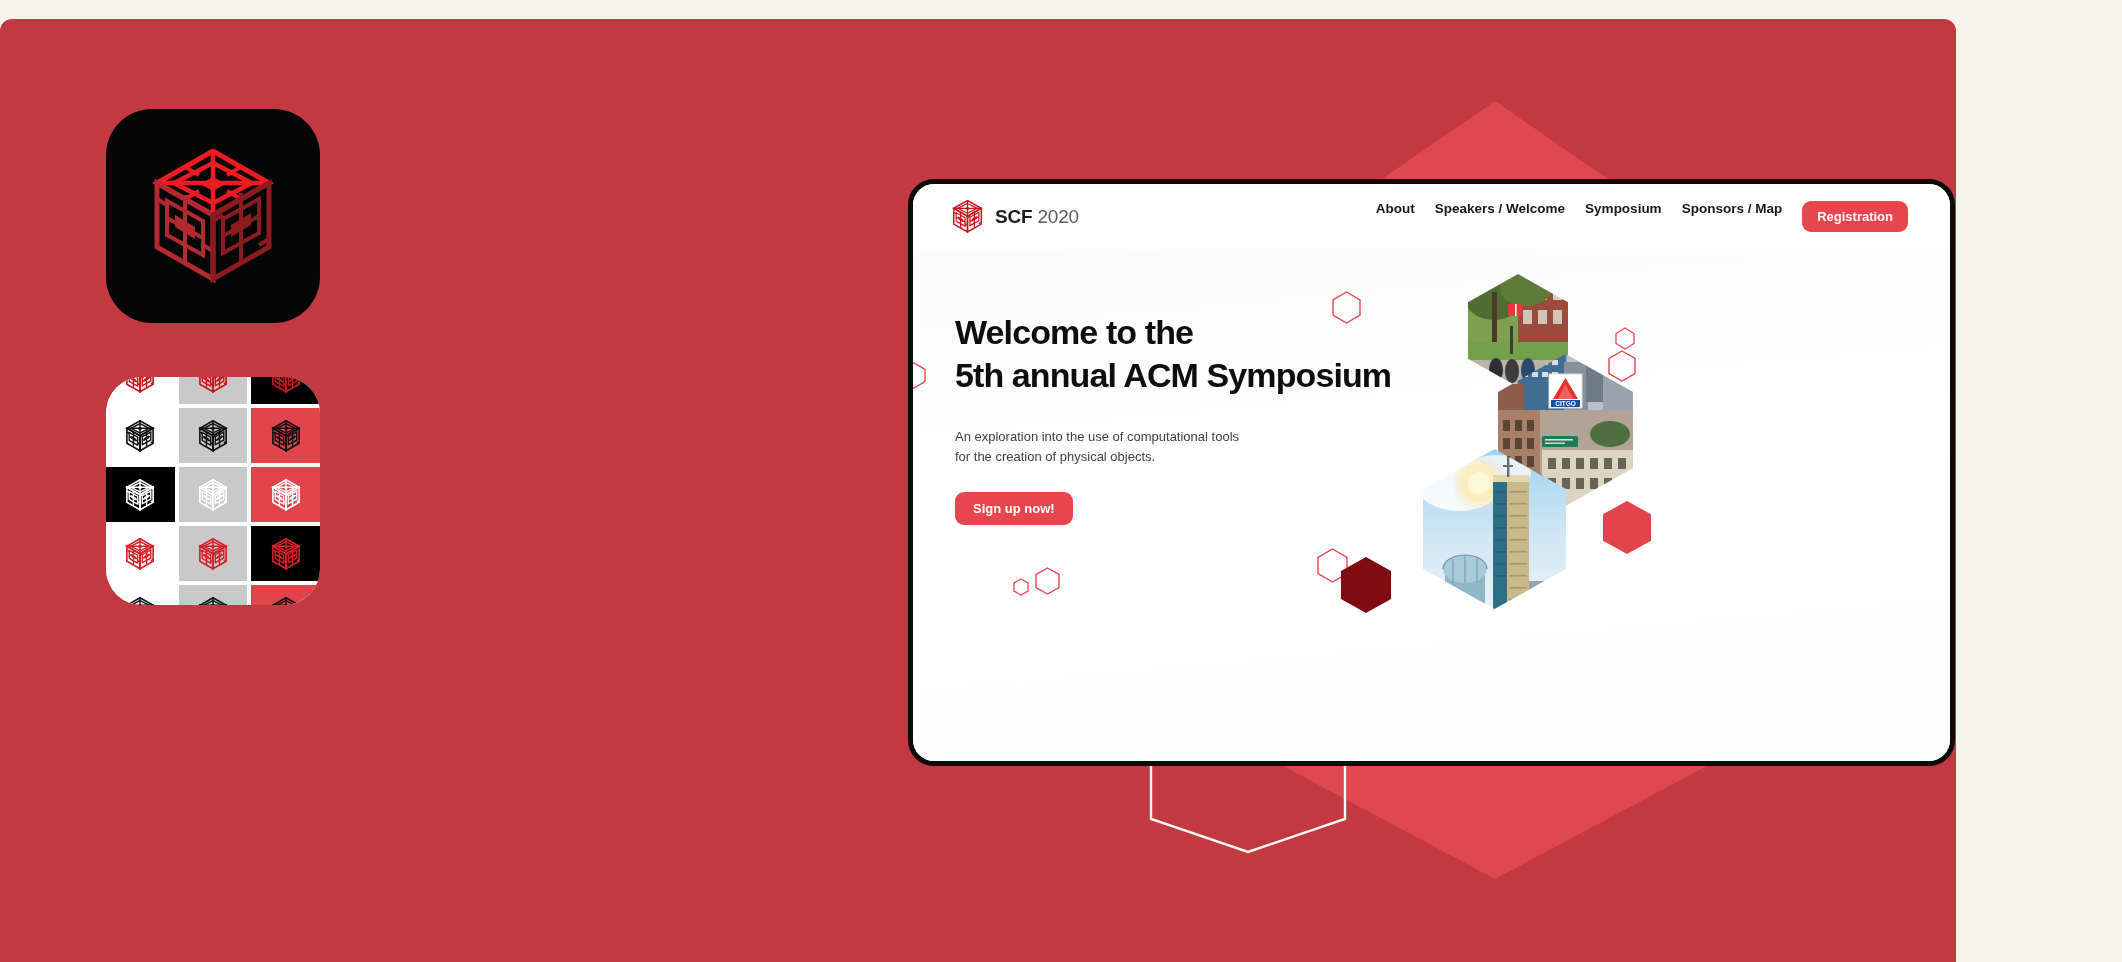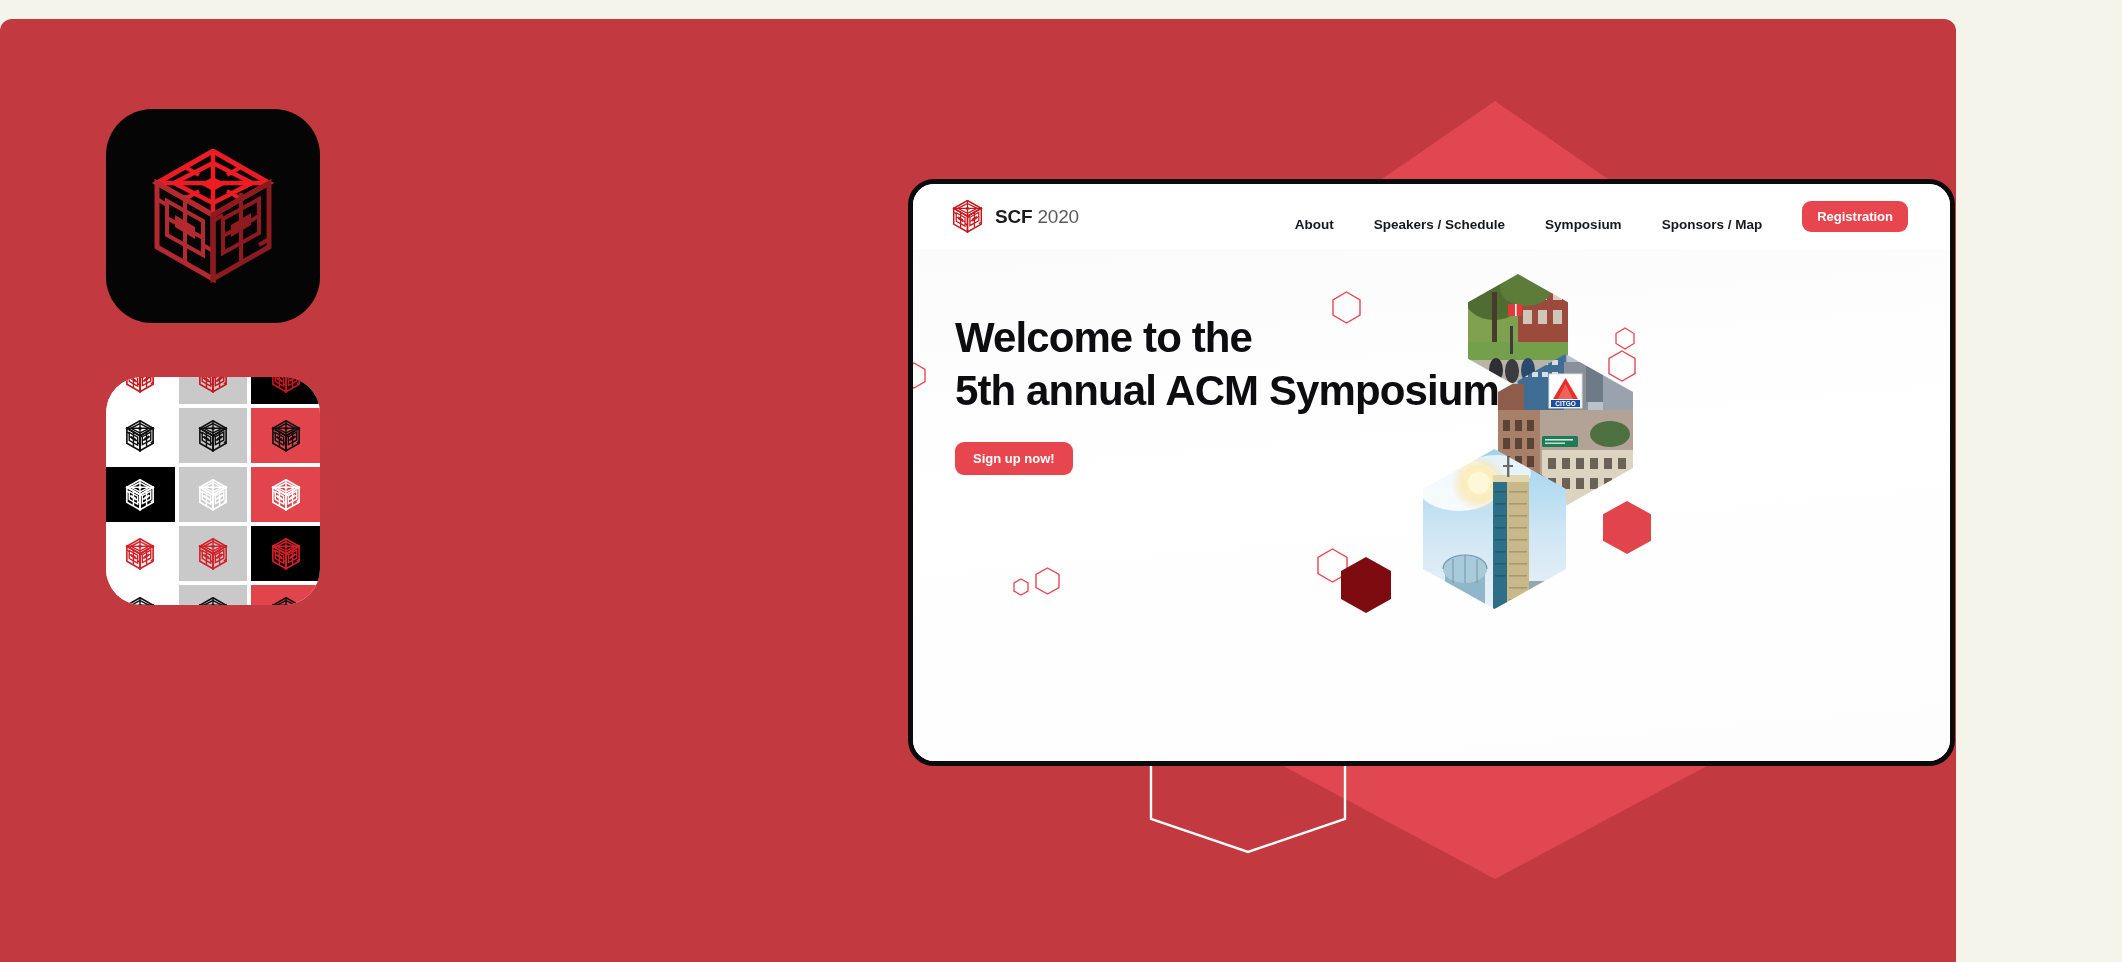--- a/index.html
+++ b/index.html
@@ -98,21 +98,21 @@
     z-index: 6;
   }
   #brand { display: flex; align-items: center; gap: 11px; }
   #brand-mark { width: 33px; height: 33px; display: block; }
   #brand-text { font-size: 19px; letter-spacing: -0.2px; white-space: nowrap; }
   #brand-text .bold { font-weight: 700; color: #1b1b1b; }
   #brand-text .light { font-weight: 400; color: #5b5b5b; }
 
   #nav-links {
     margin-left: auto;
-    display: flex; align-items: flex-end; gap: 40px;
+    display: flex; align-items: flex-start; gap: 20px;
   }
   .nav-link {
     font-size: 13.5px;
     font-weight: 700;
     color: #16181c;
     text-decoration: none;
     white-space: nowrap;
     cursor: pointer;
   }
   #nav-cta {
@@ -136,21 +136,21 @@
     overflow: hidden;
   }
 
   #hero-copy {
     position: absolute;
     left: 42px; top: 62px;
     width: 520px;
     z-index: 4;
   }
   #hero-title {
-    font-size: 42px;
+    font-size: 34px;
     line-height: 1.27;
     font-weight: 700;
     letter-spacing: -0.9px;
     color: #0d0d0f;
   }
   #hero-title .line { display: block; white-space: nowrap; }
   #hero-sub {
     margin-top: 30px;
     font-size: 13px;
     line-height: 1.55;
@@ -667,21 +667,21 @@
             <path d="M28,4 L38,-2 L38,10 L28,16 L18,22 L18,10 Z" fill="#c8161d"></path>
           </g>
         </svg>
         <div id="brand-text">
           <span class="bold">SCF</span><span>&nbsp;</span><span class="light">2020</span>
         </div>
       </div>
 
       <div id="nav-links">
         <a class="nav-link">About</a>
-        <a class="nav-link">Speakers / Schedule</a>
+        <a class="nav-link">Speakers / Welcome</a>
         <a class="nav-link">Symposium</a>
         <a class="nav-link">Sponsors / Map</a>
         <button id="nav-cta">Registration</button>
       </div>
     </nav>
 
     <section id="hero">
 
       <svg class="hex-deco" id="hex-out-edge" viewBox="0 0 24 27">
         <polygon points="12,1 23,7.5 23,19.5 12,26 1,19.5 1,7.5" fill="none" stroke="#e8464e" stroke-width="1.4"></polygon>
@@ -850,19 +850,20 @@
           <rect x="0" y="140" width="26" height="20" fill="#7f93a0"></rect>
           <rect x="106" y="132" width="37" height="28" fill="#94a6b0"></rect>
         </svg>
       </div>
 
       <div id="hero-copy">
         <h1 id="hero-title">
           <span class="line">Welcome to the</span>
           <span class="line">5th annual ACM Symposium</span>
         </h1>
+        <p id="hero-sub">An exploration into the use of computational tools for the creation of physical objects.</p>
         <button id="hero-cta">Sign up now!</button>
       </div>
 
     </section>
   </div>
 
 </div>
 
 </body></html>

